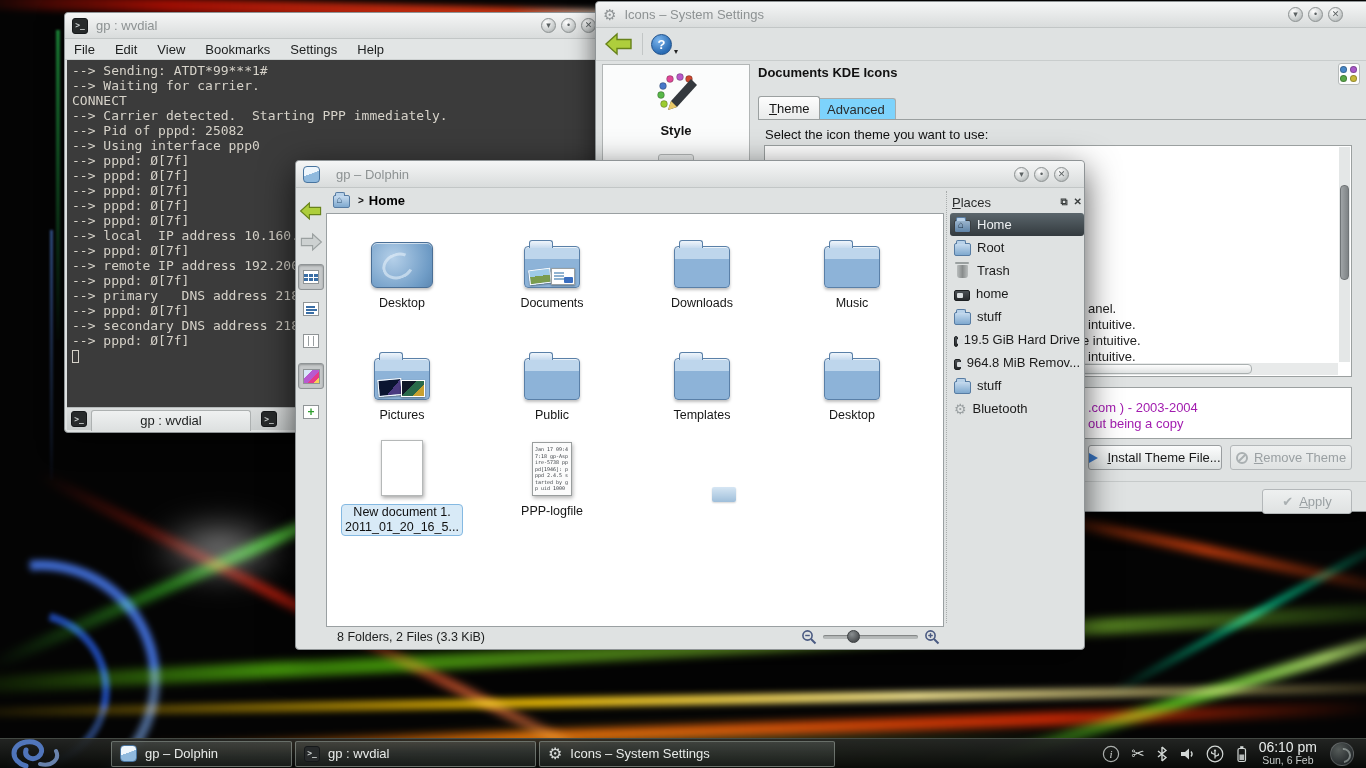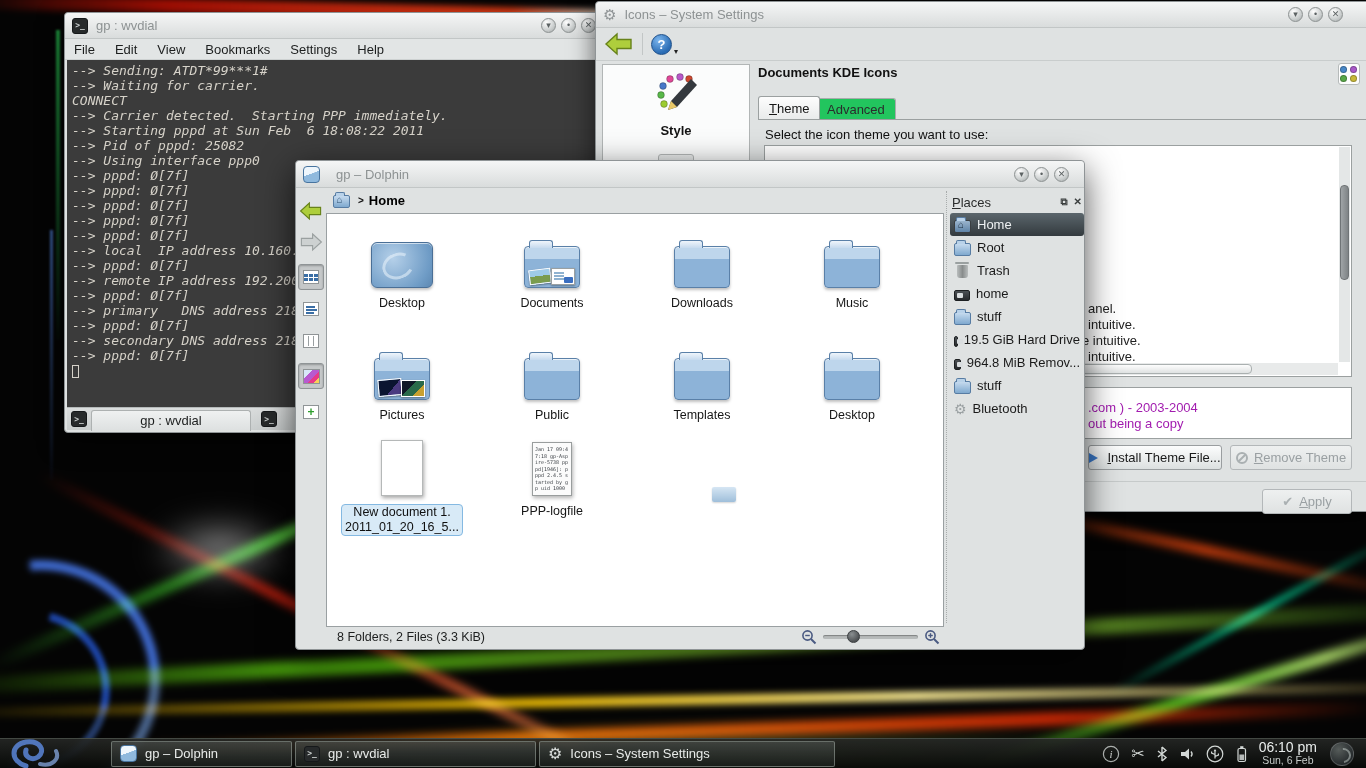--- a/index.html
+++ b/index.html
@@ -78,21 +78,21 @@
              background:linear-gradient(#4b5054,#26292c); position:relative; }
   .i-drive::after { content:""; position:absolute; left:2px; top:2px; width:6px; height:5px; background:#d9dddf; border-radius:1px; }
 
   
   .konsole { left:64px; top:12px; width:540px; height:421px; z-index:1; }
   .k-menu { height:21px; display:flex; align-items:center; padding:0 9px; gap:20px;
             background:#e2e5e5; border-bottom:1px solid #cdd1d1; font-size:13px; color:#1c1e1e; }
   .k-term { position:absolute; top:47px; left:2px; right:2px; height:349px; background:#3b3b3b;
             padding:3px 5px; overflow:hidden; }
   .tline { font-family:"DejaVu Sans Mono", monospace; font-size:13px; line-height:15px;
-           color:#d6d2c9; white-space:pre;font-style:italic; }
+           color:#d6d2c9; white-space:pre; }
   .cursor { display:inline-block; width:7px; height:13px; border:1px solid #d6d2c9; margin-top:2px; }
   .k-tabs { position:absolute; bottom:2px; left:2px; right:2px; height:23px;
             background:linear-gradient(#dadddd,#c9cdcd); border-top:1px solid #b5b9b9; display:flex; align-items:center; }
   .k-tabbtn { width:24px; height:20px; display:flex; align-items:center; justify-content:center; }
   .k-tab { width:160px; height:21px; margin-top:2px; display:flex; align-items:center; justify-content:center;
            background:linear-gradient(#eff1f1,#dde0e0); border:1px solid #adb1b1; border-bottom:none;
            border-radius:3px 3px 0 0; font-size:13px; color:#1c1e1e; }
 
   
   .syssettings { left:595px; top:1px; width:780px; height:511px; z-index:2; }
@@ -110,21 +110,21 @@
   .s-content { position:absolute; left:160px; top:61px; right:8px; bottom:8px; }
   .s-heading { position:absolute; left:2px; top:2px; font-size:13px; font-weight:bold; color:#111; }
   .s-4dot { position:absolute; left:582px; top:0px; width:22px; height:22px; background:#fdfdfd;
             border:1px solid #b6baba; border-radius:3px; display:grid; grid-template-columns:8px 8px; gap:2px;
             justify-content:center; align-content:center; }
   .s-4dot span { width:7px; height:7px; border-radius:50%; border:1px solid rgba(0,0,0,.25); }
   .tab { position:absolute; height:23px; padding:0 10px; font-size:13px; color:#161616;
          display:flex; align-items:center; justify-content:center; }
   .tab.active { left:2px; top:33px; background:linear-gradient(#fdfdfd,#e9ebeb); border:1px solid #9ba0a0;
                 border-bottom:none; border-radius:3px 3px 0 0; z-index:2; }
-  .tab.inactive { left:60px; top:35px; height:21px; background:#22c55e; border:1px solid #a8acac;
+  .tab.inactive { left:60px; top:35px; height:21px; background:#7dd3fc; border:1px solid #a8acac;
                   border-bottom:none; border-radius:3px 3px 0 0; color:#2a2c2c; }
   .s-paneline { position:absolute; left:2px; right:0; top:56px; border-top:1px solid #9ba0a0; }
   .s-selectlbl { position:absolute; left:9px; top:64px; font-size:13px; color:#111; }
   .s-list { position:absolute; left:8px; top:82px; width:588px; height:232px; background:#fff; border:1px solid #9ba0a0; }
   .s-frag { position:absolute; left:323px; font-size:13px; color:#222; white-space:nowrap; }
   .s-vscroll { position:absolute; right:1px; top:1px; width:11px; bottom:14px; background:#e4e7e7; }
   .s-vthumb { position:absolute; left:1px; right:1px; top:38px; height:95px; border-radius:4px;
               background:linear-gradient(90deg,#9fa4a6,#7f8486); border:1px solid #6f7476; }
   .s-hscroll { position:absolute; left:1px; right:13px; bottom:1px; height:12px; background:#e8eaea; }
   .s-hthumb { position:absolute; left:30%; width:55%; top:1px; bottom:1px; border-radius:4px;
@@ -260,21 +260,20 @@
       <span>View</span>
       <span>Bookmarks</span>
       <span>Settings</span>
       <span>Help</span>
     </div>
     <div class="k-term">
       <div class="tline">--&gt; Sending: ATDT*99***1#</div>
       <div class="tline">--&gt; Waiting for carrier.</div>
       <div class="tline">CONNECT</div>
       <div class="tline">--&gt; Carrier detected.  Starting PPP immediately.</div>
-      <div class="tline">--&gt; Starting pppd at Sun Feb  6 18:08:22 2011</div>
       <div class="tline">--&gt; Pid of pppd: 25082</div>
       <div class="tline">--&gt; Using interface ppp0</div>
       <div class="tline">--&gt; pppd: Ø[7f]</div>
       <div class="tline">--&gt; pppd: Ø[7f]</div>
       <div class="tline">--&gt; pppd: Ø[7f]</div>
       <div class="tline">--&gt; pppd: Ø[7f]</div>
       <div class="tline">--&gt; pppd: Ø[7f]</div>
       <div class="tline">--&gt; local  IP address 10.160.35.</div>
       <div class="tline">--&gt; pppd: Ø[7f]</div>
       <div class="tline">--&gt; remote IP address 192.200.1.</div>

